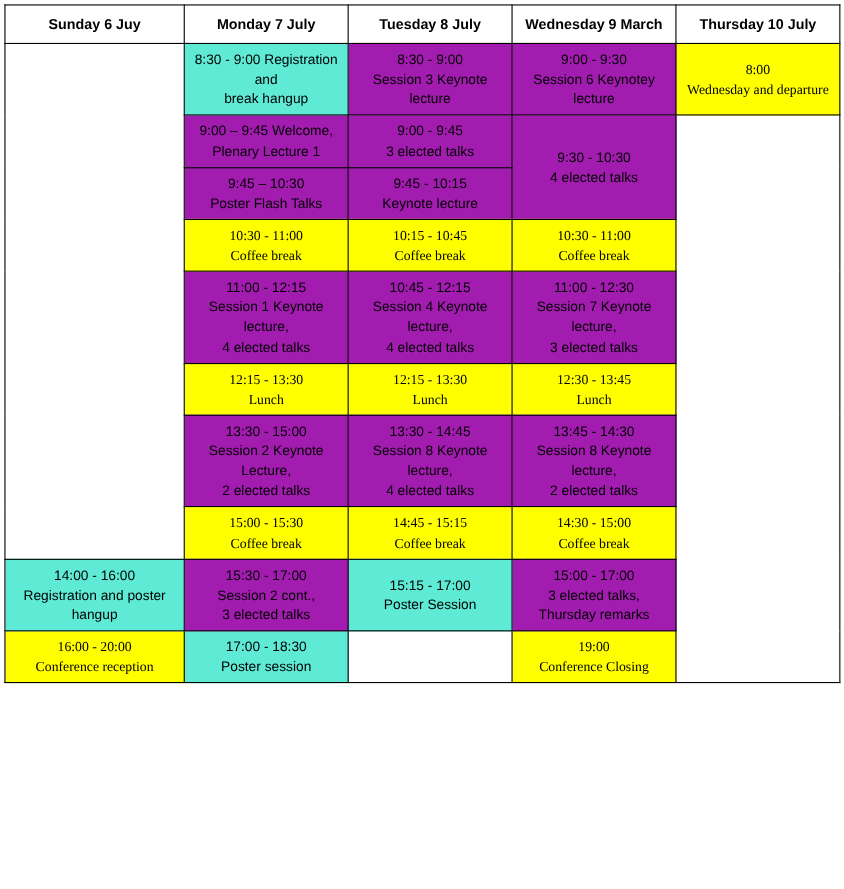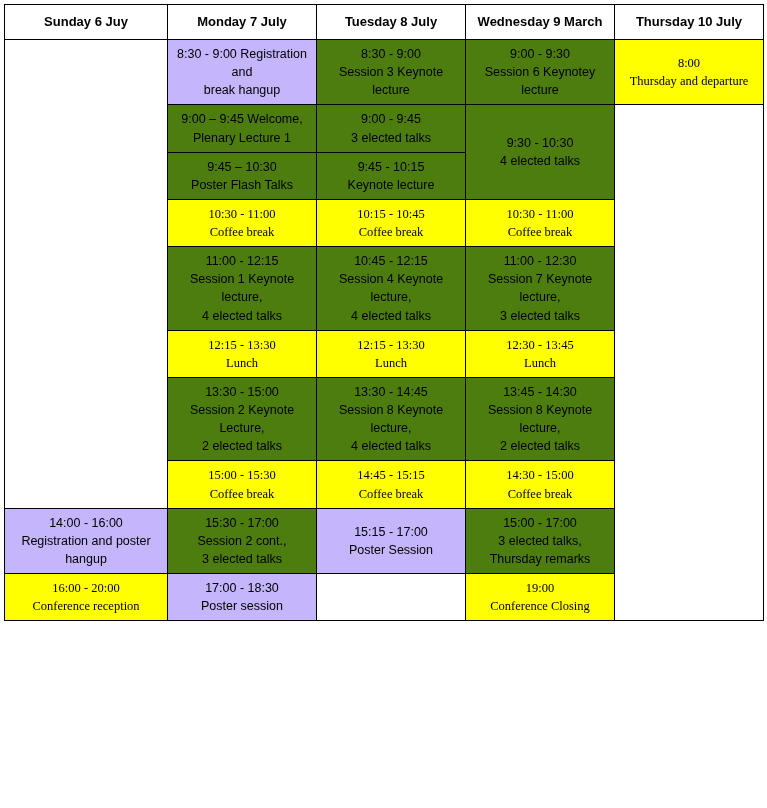--- a/index.html
+++ b/index.html
@@ -39,22 +39,22 @@
     line-height: 1.45;
     padding: 5px 4px;
     box-sizing: border-box;
   }
   table.schedule th {
     font-weight: bold;
     font-size: 13px;
     height: 35px;
     background: #ffffff;
   }
-  td.blue { background: #c4b5fd; }
-  td.green { background: #4d7c0f; margin-left: 28px; }
+  td.blue { background: #5eead4; }
+  td.green { background: #a21caf; margin-left: 28px; }
   td.yellow { background: #FFFF00; font-family: Liberation Serif, serif; }
   .cell-line { display: block; white-space: pre-wrap; }
 </style>
 </head>
 <body>
 
 <div class="schedule-wrap">
   <table class="schedule">
     <colgroup>
       <col class="c0">
@@ -84,21 +84,21 @@
             <span class="cell-line">Session 3 Keynote</span>
             <span class="cell-line">lecture</span>
           </td>
           <td class="green">
             <span class="cell-line">9:00 - 9:30</span>
             <span class="cell-line">Session 6 Keynotey</span>
             <span class="cell-line">lecture</span>
           </td>
           <td class="yellow">
             <span class="cell-line">8:00</span>
-            <span class="cell-line">Thursday and departure</span>
+            <span class="cell-line">Wednesday and departure</span>
           </td>
         </tr>
         <tr>
           <td class="green">
             <span class="cell-line">9:00 – 9:45 Welcome,</span>
             <span class="cell-line">Plenary Lecture 1</span>
           </td>
           <td class="green">
             <span class="cell-line">9:00 - 9:45</span>
             <span class="cell-line">3 elected talks</span>

